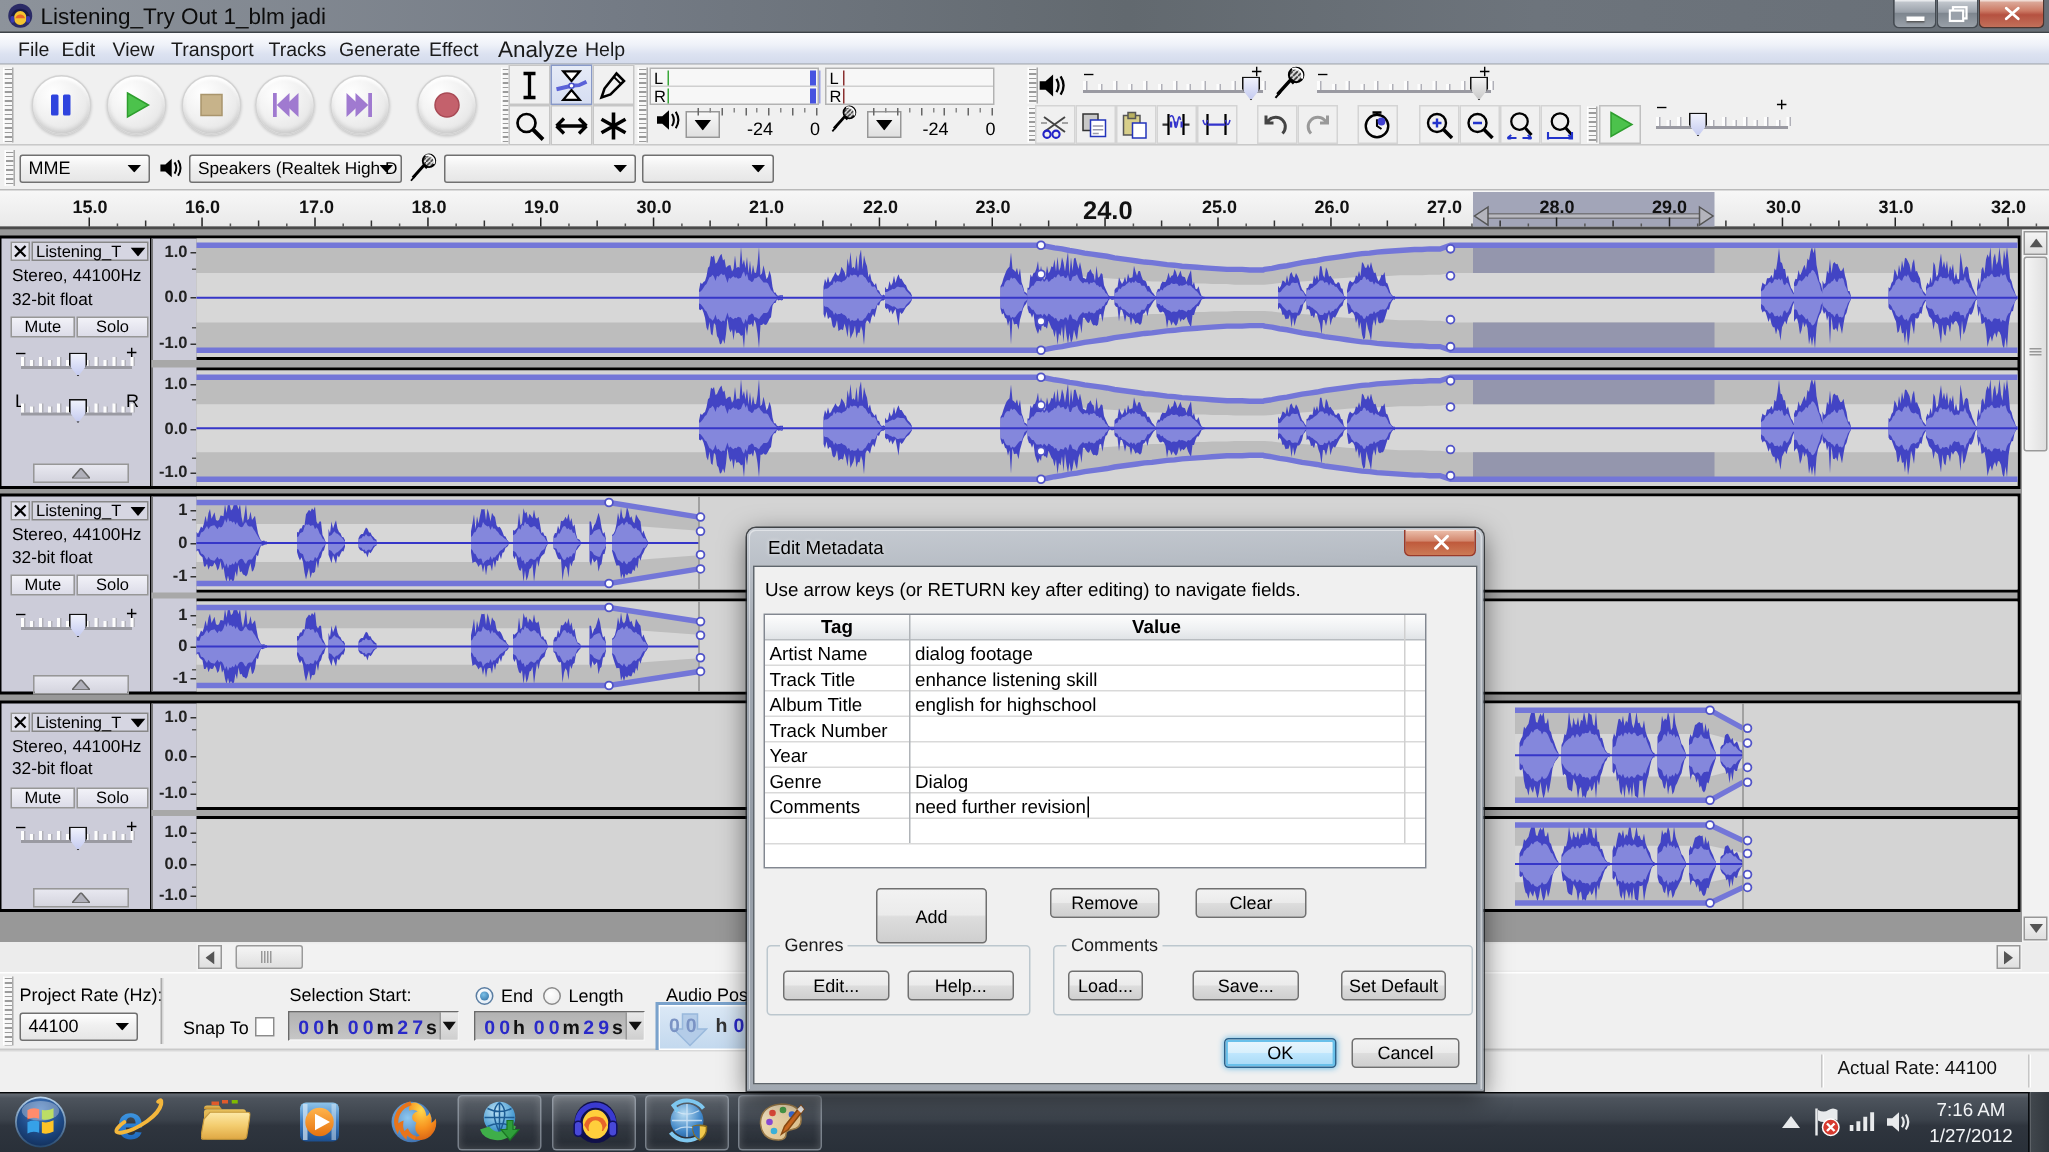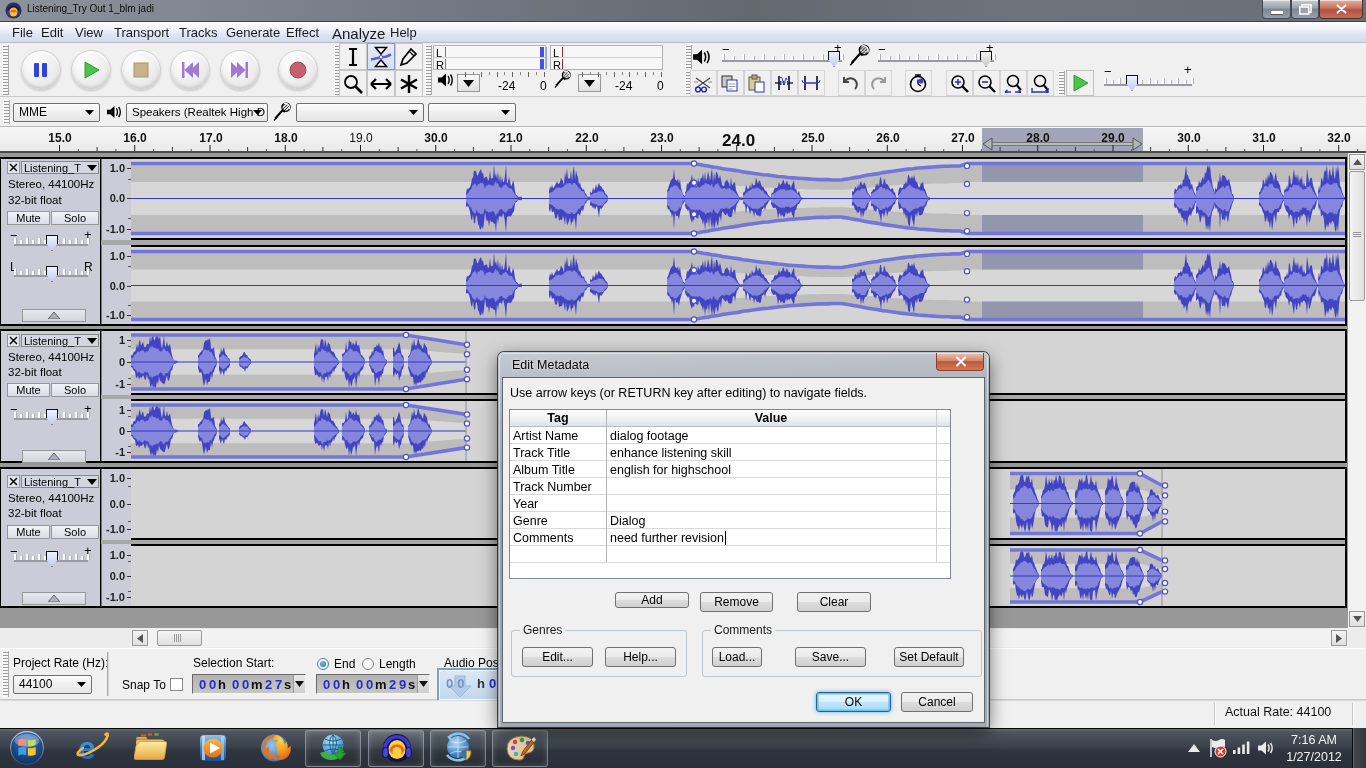--- a/index.html
+++ b/index.html
@@ -18,21 +18,21 @@
 
 <div class="abs" style="left:0;top:0;width:1366px;height:22px;background:linear-gradient(to right,#8d939b,#747b85 30%,#62696f 55%,#6d747c 75%,#686f77);border-bottom:1px solid #3c4248">
  <svg class="abs" style="left:5px;top:2px" width="17" height="17" viewBox="0 0 17 17">
   <circle cx="8.5" cy="8.5" r="8" fill="#2b2b66"></circle>
   <path d="M3 11 A5.5 6 0 0 1 14 11" fill="none" stroke="#1a1a4a" stroke-width="2.4"></path>
   <ellipse cx="8.5" cy="10" rx="4.2" ry="4.6" fill="#f4c430"></ellipse>
   <path d="M5.2 10.2 q.8 -2.6 3.3 -2.6 q2.5 0 3.2 2.6 Z" fill="#e8652a"></path>
   <rect x="2" y="8.6" width="2.6" height="4.6" rx="1.2" fill="#3a3ab0"></rect>
   <rect x="12.4" y="8.6" width="2.6" height="4.6" rx="1.2" fill="#3a3ab0"></rect>
  </svg>
- <span class="abs" style="left:27px;top:3px;font-size:10px;color:#0c0c0c">Listening_Try Out 1_blm jadi</span>
+ <span class="abs" style="left:27px;top:3px;font-size:15px;color:#0c0c0c">Listening_Try Out 1_blm jadi</span>
  <div class="abs" style="right:75px;top:0;width:29px;height:19px;border:1px solid #454b52;border-top:none;border-radius:0 0 4px 4px;background:linear-gradient(#c8cdd3,#9aa1aa 45%,#7e868f 50%,#99a0a8);box-shadow:inset 0 1px 0 rgba(255,255,255,.6)">
    <div class="abs" style="left:8px;top:11px;width:12px;height:3px;background:#fff;box-shadow:0 1px 1px #555"></div>
     </div>
  <div class="abs" style="right:47px;top:0;width:28px;height:19px;border:1px solid #454b52;border-top:none;border-radius:0 0 4px 4px;background:linear-gradient(#c8cdd3,#9aa1aa 45%,#7e868f 50%,#99a0a8);box-shadow:inset 0 1px 0 rgba(255,255,255,.6)">
    <svg class="abs" style="left:7px;top:4px" width="13" height="11" viewBox="0 0 13 11">
         <rect x="3" y="0.8" width="9" height="7.5" fill="none" stroke="#fff" stroke-width="1.5"></rect>
         <rect x="0.8" y="3" width="9" height="7" fill="#9aa1aa" stroke="#fff" stroke-width="1.5"></rect>
       </svg>
     </div>
  <div class="abs" style="right:3px;top:0;width:44px;height:19px;border:1px solid #4a3530;border-top:none;border-radius:0 0 4px 4px;background:linear-gradient(#dfb3a5,#cc7a65 40%,#b55140 55%,#c2705a);box-shadow:inset 0 1px 0 rgba(255,255,255,.55)">
@@ -454,21 +454,21 @@
     <rect x="1281.8" y="149" width="1" height="2" fill="#555"></rect>
     <rect x="1300.6" y="147" width="1" height="4" fill="#333"></rect>
     <rect x="1319.4" y="149" width="1" height="2" fill="#555"></rect>
     <rect x="1338.2" y="145" width="1" height="6" fill="#222"></rect>
     <rect x="1357.1" y="149" width="1" height="2" fill="#555"></rect>
   </svg>
 <span class="abs" style="left:45px;top:131px;width:30px;text-align:center;font-size:12px;font-weight:700;color:#111">15.0</span>
 <span class="abs" style="left:120px;top:131px;width:30px;text-align:center;font-size:12px;font-weight:700;color:#111">16.0</span>
 <span class="abs" style="left:196px;top:131px;width:30px;text-align:center;font-size:12px;font-weight:700;color:#111">17.0</span>
 <span class="abs" style="left:271px;top:131px;width:30px;text-align:center;font-size:12px;font-weight:700;color:#111">18.0</span>
-<span class="abs" style="left:346px;top:131px;width:30px;text-align:center;font-size:12px;font-weight:400;color:#111">19.0</span>
+<span class="abs" style="left:346px;top:131px;width:30px;text-align:center;font-size:12px;font-weight:700;color:#111">19.0</span>
 <span class="abs" style="left:421px;top:131px;width:30px;text-align:center;font-size:12px;font-weight:700;color:#111">30.0</span>
 <span class="abs" style="left:496px;top:131px;width:30px;text-align:center;font-size:12px;font-weight:700;color:#111">21.0</span>
 <span class="abs" style="left:572px;top:131px;width:30px;text-align:center;font-size:12px;font-weight:700;color:#111">22.0</span>
 <span class="abs" style="left:647px;top:131px;width:30px;text-align:center;font-size:12px;font-weight:700;color:#111">23.0</span>
 <span class="abs" style="left:722px;top:131px;width:30px;text-align:center;font-size:17px;font-weight:700;color:#111">24.0</span>
 <span class="abs" style="left:798px;top:131px;width:30px;text-align:center;font-size:12px;font-weight:700;color:#111">25.0</span>
 <span class="abs" style="left:873px;top:131px;width:30px;text-align:center;font-size:12px;font-weight:700;color:#111">26.0</span>
 <span class="abs" style="left:948px;top:131px;width:30px;text-align:center;font-size:12px;font-weight:700;color:#111">27.0</span>
 <span class="abs" style="left:1023px;top:131px;width:30px;text-align:center;font-size:12px;font-weight:700;color:#111">28.0</span>
 <span class="abs" style="left:1098px;top:131px;width:30px;text-align:center;font-size:12px;font-weight:700;color:#111">29.0</span>
@@ -1116,21 +1116,21 @@
 <span class="abs" style="left:513px;top:497px;font-size:12.5px">Year</span>
 <div class="abs" style="left:510px;top:528px;width:440px;height:1px;background:#d9d9d9"></div>
 <span class="abs" style="left:513px;top:514px;font-size:12.5px">Genre</span>
 <span class="abs" style="left:610px;top:514px;font-size:12.5px">Dialog</span>
 <div class="abs" style="left:510px;top:545px;width:440px;height:1px;background:#d9d9d9"></div>
 <span class="abs" style="left:513px;top:531px;font-size:12.5px">Comments</span>
 <span class="abs" style="left:610px;top:531px;font-size:12.5px">need further revision<span style="border-left:1px solid #000;margin-left:1px"></span></span>
 <div class="abs" style="left:510px;top:562px;width:440px;height:1px;background:#d9d9d9"></div>
 <div class="abs" style="left:606px;top:410px;width:1px;height:152px;background:#b0b4b8"></div>
 <div class="abs" style="left:936px;top:410px;width:1px;height:152px;background:#d0d0d0"></div>
-<div class="btn7" style="left:615px;top:592px;width:74px;height:16px">Add</div>
+<div class="btn7" style="left:584px;top:592px;width:74px;height:37px">Add</div>
 <div class="btn7" style="left:700px;top:592px;width:73px;height:20px">Remove</div>
 <div class="btn7" style="left:797px;top:592px;width:74px;height:20px">Clear</div>
 <div class="gbox" style="left:511px;top:630px;width:176px;height:47px">
     <span>Genres</span>
   </div>
 <div class="btn7" style="left:522px;top:647px;width:71px;height:20px">Edit...</div>
 <div class="btn7" style="left:605px;top:647px;width:71px;height:20px">Help...</div>
 <div class="gbox" style="left:702px;top:630px;width:280px;height:47px">
     <span>Comments</span>
   </div>

